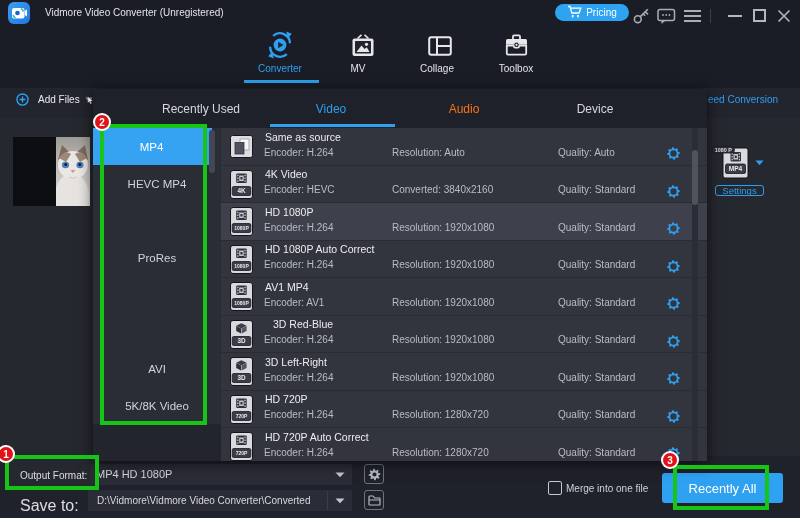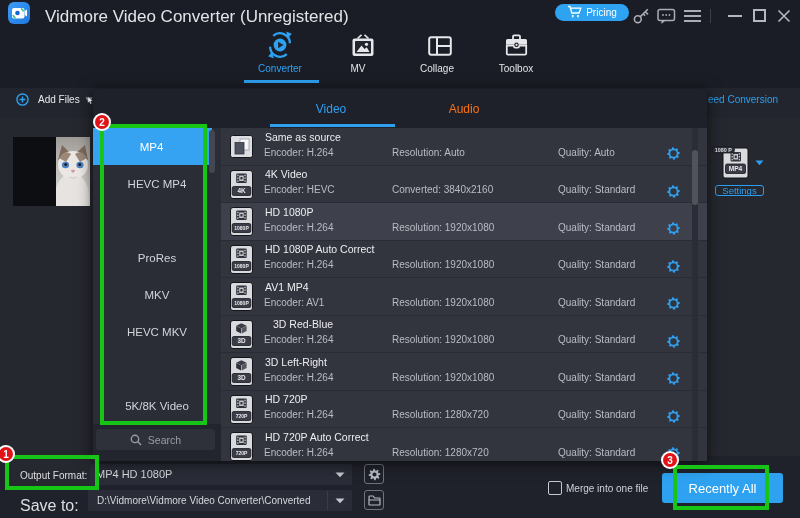--- a/index.html
+++ b/index.html
@@ -16,21 +16,21 @@
           <stop offset="1" stop-color="#1f78e0"></stop>
         </linearGradient>
       </defs>
 <rect width="22" height="22" rx="6" fill="url(#lg)"></rect>
 <rect x="4" y="6" width="12.5" height="10.5" rx="2" fill="#fff"></rect>
 <path d="M16.8,9 L19,7.6 L19,14.4 L16.8,13 Z" fill="#fff"></path>
 <path d="M13,6.5 A5,5 0 0 1 15.5,9.5" stroke="#35c08a" stroke-width="1.6" fill="none"></path>
 <path d="M7.5,16 A5,5 0 0 1 5,13" stroke="#35c08a" stroke-width="1.6" fill="none"></path>
 <circle cx="9.5" cy="11" r="2.3" fill="#1565d8"></circle>
 </svg></div>
-<div class="abs" style="left:45px;top:7px;font-size:17px;color:#e2e4e8">Vidmore Video Converter (Unregistered)</div>
+<div class="abs" style="left:45px;top:7px;font-size:10px;color:#e2e4e8">Vidmore Video Converter (Unregistered)</div>
 <div class="abs" style="left:555px;top:4px;width:74px;height:16.5px;background:#2da3f2;border-radius:9px;display:flex;align-items:center;justify-content:center;gap:4px">
   <svg width="15" height="14" viewBox="0 0 15 14">
 <path d="M1,1.5 L3,1.5 L4.8,8 L12,8 L13.8,3.2 L3.8,3.2" fill="none" stroke="#fff" stroke-width="1.3"></path>
 <circle cx="5.8" cy="11" r="1.1" fill="#fff"></circle>
 <circle cx="11" cy="11" r="1.1" fill="#fff"></circle>
 <path d="M5.5,12.8 L6.1,12.8 M10.7,12.8 L11.3,12.8" stroke="#fff" stroke-width="1"></path>
 </svg>
     <span style="font-size:10px;color:#fff">Pricing</span>
   </div>
 <div class="abs" style="left:632px;top:7px"><svg width="19" height="18" viewBox="0 0 19 18">
@@ -180,40 +180,33 @@
 <path d="M1,5 L12,5" stroke="#b6bac2" stroke-width="1"></path>
 </svg>
   </div>
 <div class="abs" style="left:548px;top:481px;width:14px;height:14px;border:1.5px solid #c6c9d0;border-radius:2px"></div>
 <div class="abs" style="left:566px;top:483px;font-size:10px;color:#ced1d7">Merge into one file</div>
 <div class="abs" style="left:662px;top:473px;width:121px;height:30px;background:#2ea1f0;border-radius:3px;
   display:flex;align-items:center;justify-content:center;font-size:13px;color:#fff">Recently All</div>
 
 <div class="abs" style="left:93px;top:89px;width:614px;height:372px;background:#33353e;box-shadow:0 2px 14px rgba(0,0,0,0.65);overflow:hidden">
   <div class="abs" style="left:0;top:0;width:614px;height:39px;background:#1e202a"></div>
+  <div style="position:absolute;left:43.0px;top:13px;width:130px;text-align:center;font-size:12px;color:#d6d8dd">Recently Used</div>
 <div style="position:absolute;left:173.0px;top:13px;width:130px;text-align:center;font-size:12px;color:#2f9ff0">Video</div>
 <div style="position:absolute;left:306.0px;top:13px;width:130px;text-align:center;font-size:12px;color:#f97316">Audio</div>
+<div style="position:absolute;left:437.0px;top:13px;width:130px;text-align:center;font-size:12px;color:#d6d8dd">Device</div>
   <div class="abs" style="left:177px;top:35px;width:125px;height:3px;background:#2f9ff0"></div>
   <div class="abs" style="left:0;top:39px;width:128px;height:333px;background:#2a2c36"></div>
   <div style="position:absolute;left:-2px;top:39px;width:121px;height:37px;background:#36a3f2;color:#fff;font-size:11.5px;display:flex;align-items:center;justify-content:center">MP4</div>
 <div style="position:absolute;left:0;top:76px;width:128px;height:37px;color:#d2d4da;font-size:11.5px;display:flex;align-items:center;justify-content:center">HEVC MP4</div>
 <div style="position:absolute;left:0;top:150px;width:128px;height:37px;color:#d2d4da;font-size:11.5px;display:flex;align-items:center;justify-content:center">ProRes</div>
-<div style="position:absolute;left:0;top:187px;width:128px;height:37px;color:#d2d4da;font-size:11.5px;display:flex;align-items:center;justify-content:center">MKV</div>
-<div style="position:absolute;left:0;top:224px;width:128px;height:37px;color:#d2d4da;font-size:11.5px;display:flex;align-items:center;justify-content:center">HEVC MKV</div>
+<div style="position:absolute;left:0;top:261px;width:128px;height:37px;color:#d2d4da;font-size:11.5px;display:flex;align-items:center;justify-content:center">AVI</div>
 <div style="position:absolute;left:0;top:298px;width:128px;height:37px;color:#d2d4da;font-size:11.5px;display:flex;align-items:center;justify-content:center">5K/8K Video</div>
   <div class="abs" style="left:116px;top:41px;width:6px;height:43px;background:#444651;border-radius:3px"></div>
   <div class="abs" style="left:0;top:335px;width:128px;height:37px;background:#23252e"></div>
-  <div class="abs" style="left:3px;top:340px;width:119px;height:21px;background:#2e303a;border-radius:3px;
-    display:flex;align-items:center;justify-content:center;gap:6px">
-      <svg width="12" height="12" viewBox="0 0 13 13">
-<circle cx="5.4" cy="5.4" r="4" fill="none" stroke="#9a9da6" stroke-width="1.5"></circle>
-<path d="M8.5,8.5 L12,12" stroke="#9a9da6" stroke-width="1.5"></path>
-</svg>
-      <span style="font-size:10.5px;color:#9a9da6">Search</span>
-    </div>
   <div class="abs" style="left:128px;top:39px;width:486px;height:333px;background:#33353e"></div>
   <div style="position:absolute;left:128px;top:39.0px;width:486px;height:37.5px;border-bottom:1px solid #2a2c35;box-sizing:border-box">
       <div style="position:absolute;left:9px;top:4px;width:23px;height:30px"><svg width="23" height="23" viewBox="0 0 23 23" style="margin-top:3px">
           <rect x="0.5" y="0.5" width="22" height="22" rx="2" fill="#dcdde0" stroke="#14151b"></rect>
           <rect x="10" y="4" width="9" height="11" fill="#f6f6f8" stroke="#9b9ea8" stroke-width="0.8"></rect>
           <rect x="5" y="7.5" width="9" height="11.5" fill="#4e5160" stroke="#34363f" stroke-width="0.8"></rect>
         </svg></div>
       <div style="position:absolute;left:44px;top:2.5px;font-size:10.5px;color:#ecedf0">Same as source</div>
       <div style="position:absolute;left:43px;top:18.5px;font-size:10px;color:#b9bcc4">Encoder: H.264</div>
       <div style="position:absolute;left:171px;top:18.5px;font-size:10px;color:#b9bcc4">Resolution: Auto</div>

